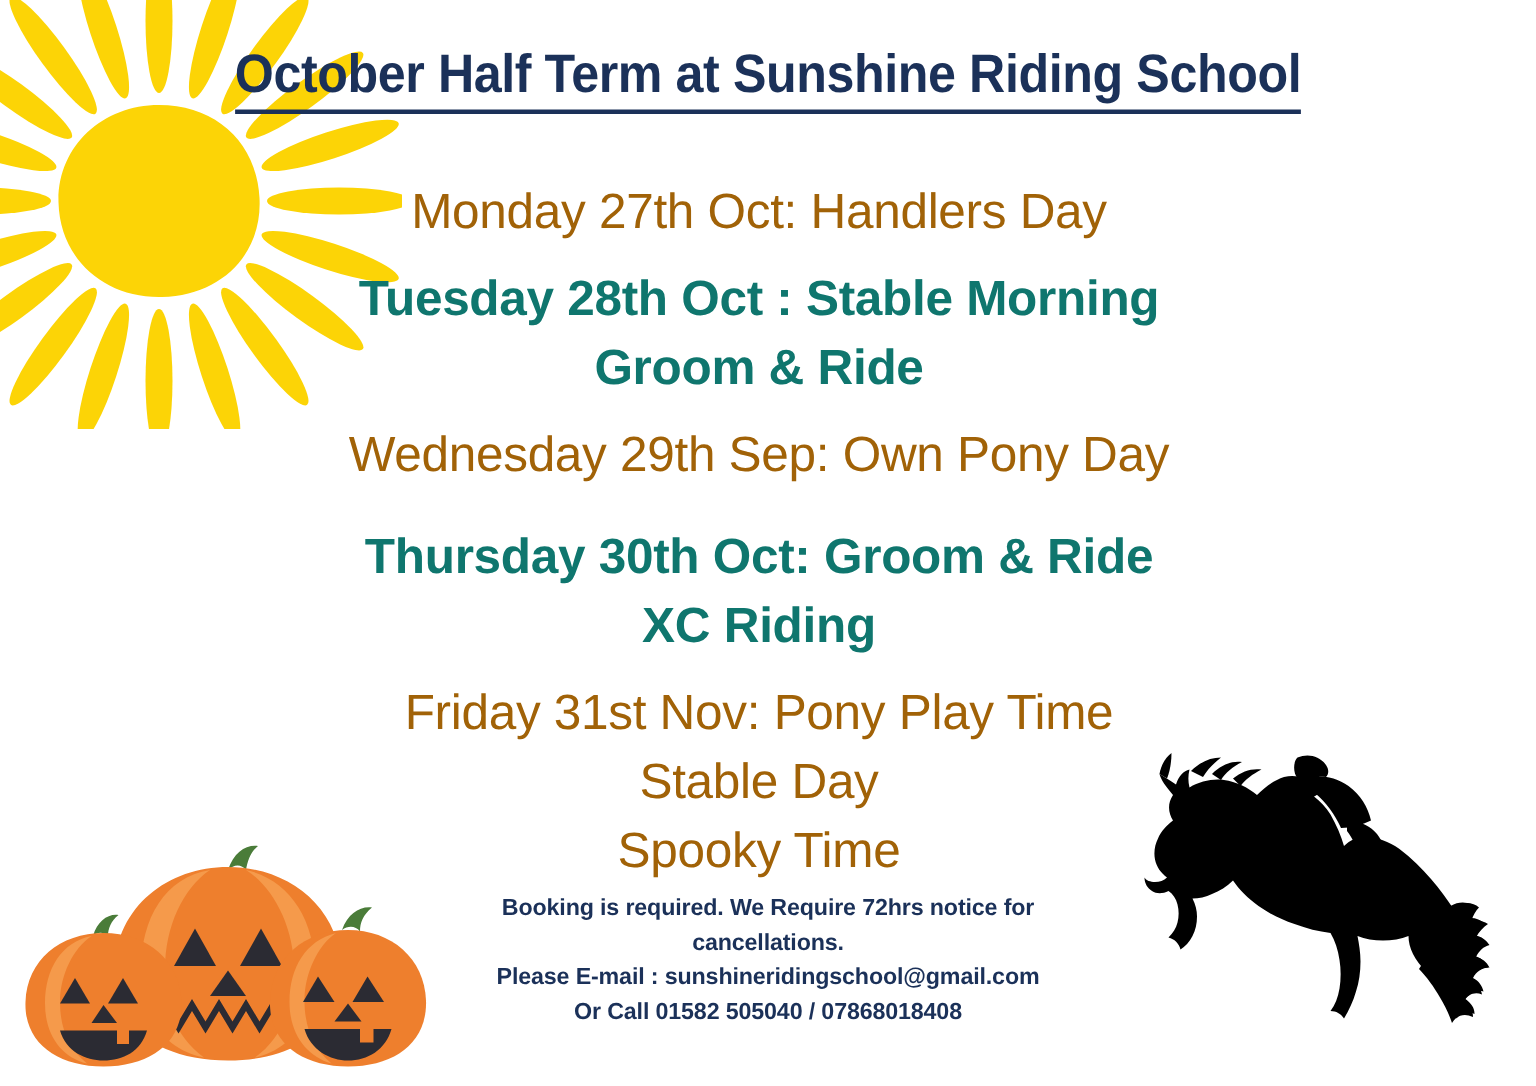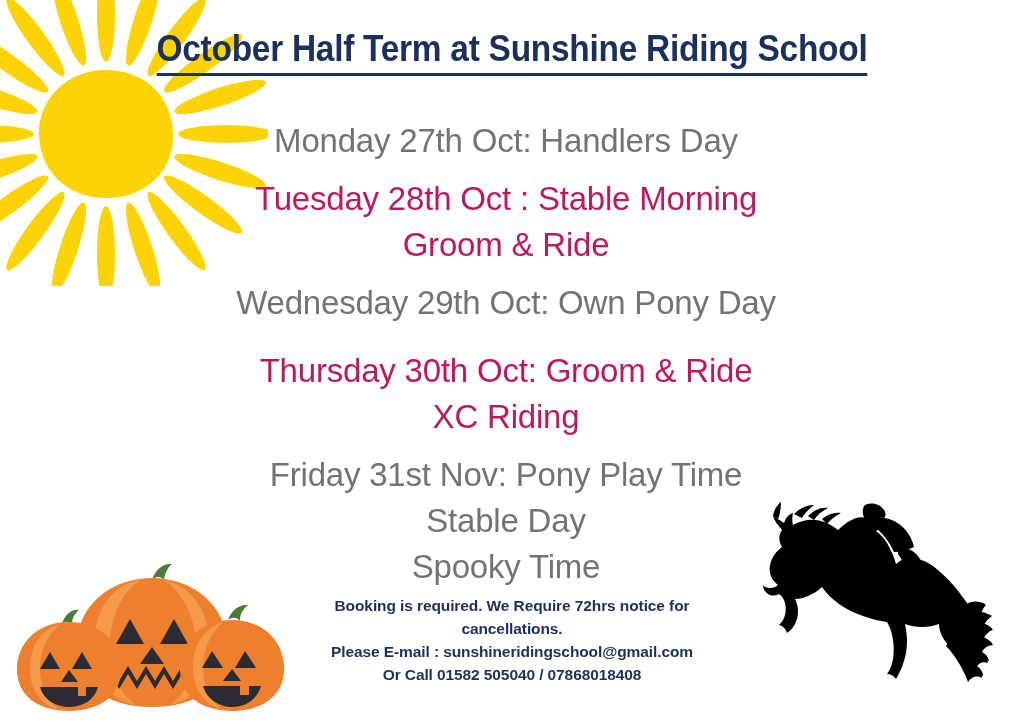--- a/index.html
+++ b/index.html
@@ -69,22 +69,22 @@
   }
   .day-block { margin:0; }
   .day-line {
     font-size:33px;
     line-height:46px;
     font-weight:normal;
     white-space:nowrap;
     font-family:"Liberation Sans", sans-serif;
     letter-spacing:-0.2px;
   }
-  .accent { color:#737373; }
-  .dark   { color:#be185d; }
+  .accent { color:#a16207; }
+  .dark   { color:#0f766e;font-weight:bold; }
 
   .gap-sm { height:12px; }
   .gap-md { height:22px; }
 
   
   #footer-block {
     position:absolute;
     left:262px; top:594px;
     width:500px;
     text-align:center;
@@ -147,21 +147,21 @@
     <div class="gap-sm"></div>
 
     <div class="day-block">
       <div class="day-line dark">Tuesday 28th Oct : Stable Morning</div>
       <div class="day-line dark">Groom &amp; Ride</div>
     </div>
 
     <div class="gap-sm"></div>
 
     <div class="day-block">
-      <div class="day-line accent">Wednesday 29th Oct: Own Pony Day</div>
+      <div class="day-line accent">Wednesday 29th Sep: Own Pony Day</div>
     </div>
 
     <div class="gap-md"></div>
 
     <div class="day-block">
       <div class="day-line dark">Thursday 30th Oct: Groom &amp; Ride</div>
       <div class="day-line dark">XC Riding</div>
     </div>
 
     <div class="gap-sm"></div>

